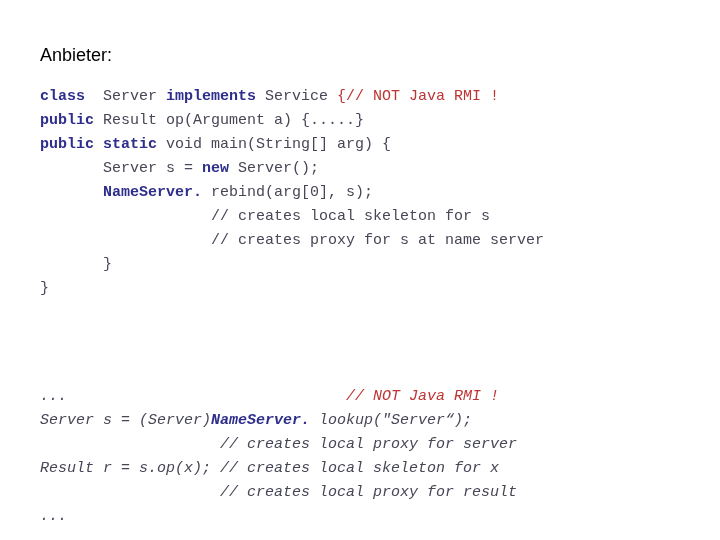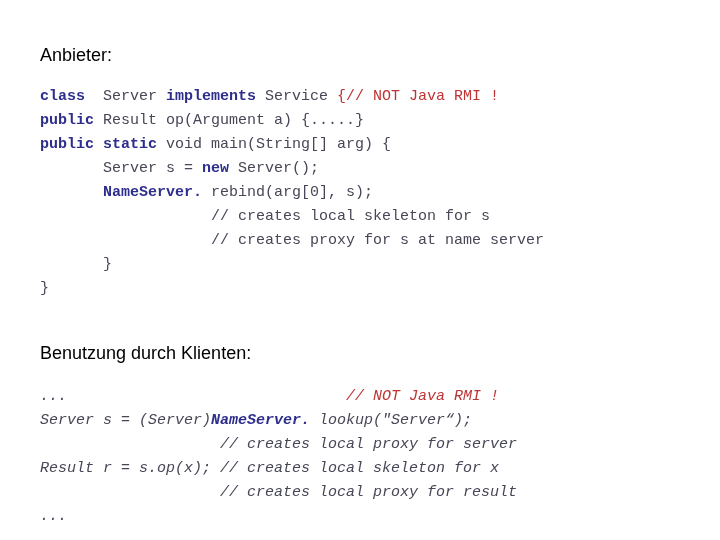--- a/index.html
+++ b/index.html
@@ -40,17 +40,16 @@
 </style>
 </head>
 <body>
 
 <div class="slide">
 
   <div class="section-label" id="label-anbieter">Anbieter:</div>
 
   <pre class="code-block" id="code-anbieter"><div class="code-line"><span class="seg-kw">class</span><span class="seg-code">  Server </span><span class="seg-kw">implements</span><span class="seg-code"> Service </span><span class="seg-red">{// NOT Java RMI !</span></div><div class="code-line"><span class="seg-kw">public</span><span class="seg-code"> Result op(Argument a) {.....}</span></div><div class="code-line"><span class="seg-kw">public</span><span class="seg-code"> </span><span class="seg-kw">static</span><span class="seg-code"> void main(String[] arg) {</span></div><div class="code-line"><span class="seg-code">       Server s = </span><span class="seg-kw">new</span><span class="seg-code"> Server();</span></div><div class="code-line"><span class="seg-code">       </span><span class="seg-kw">NameServer.</span><span class="seg-code"> rebind(arg[0], s);</span></div><div class="code-line"><span class="seg-code">                   // creates local skeleton for s</span></div><div class="code-line"><span class="seg-code">                   // creates proxy for s at name server</span></div><div class="code-line"><span class="seg-code">       }</span></div><div class="code-line"><span class="seg-code">}</span></div></pre>
 
-  <div class="section-label" id="label-benutzung">Benutzung durch Klienten:</div>
 
   <pre class="code-block" id="code-klienten"><div class="code-line"><span class="seg-code">...</span><span class="seg-red">                               // NOT Java RMI !</span></div><div class="code-line"><span class="seg-code">Server s = (Server)</span><span class="seg-kw">NameServer.</span><span class="seg-code"> lookup("Server“);</span></div><div class="code-line"><span class="seg-code">                    // creates local proxy for server</span></div><div class="code-line"><span class="seg-code">Result r = s.op(x); // creates local skeleton for x</span></div><div class="code-line"><span class="seg-code">                    // creates local proxy for result</span></div><div class="code-line"><span class="seg-code">...</span></div></pre>
 
 </div>
 
 </body></html>

